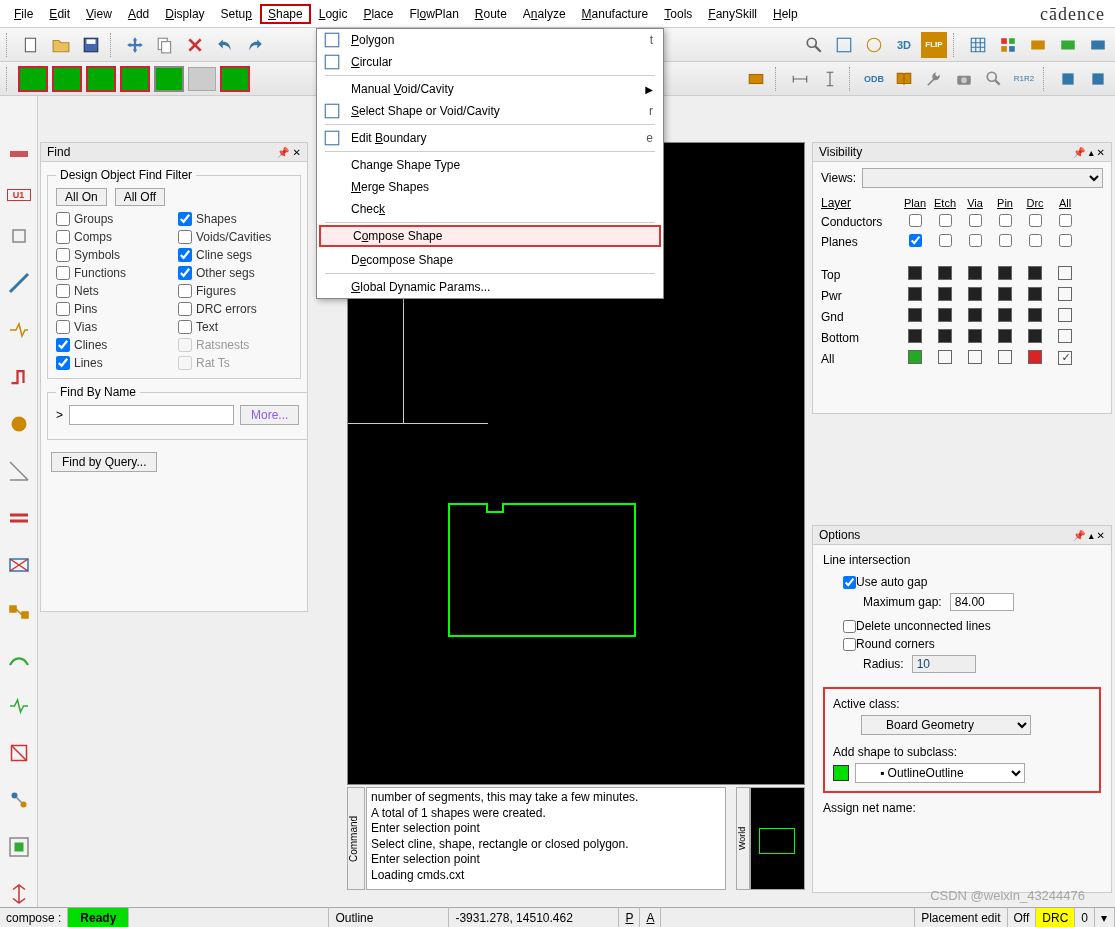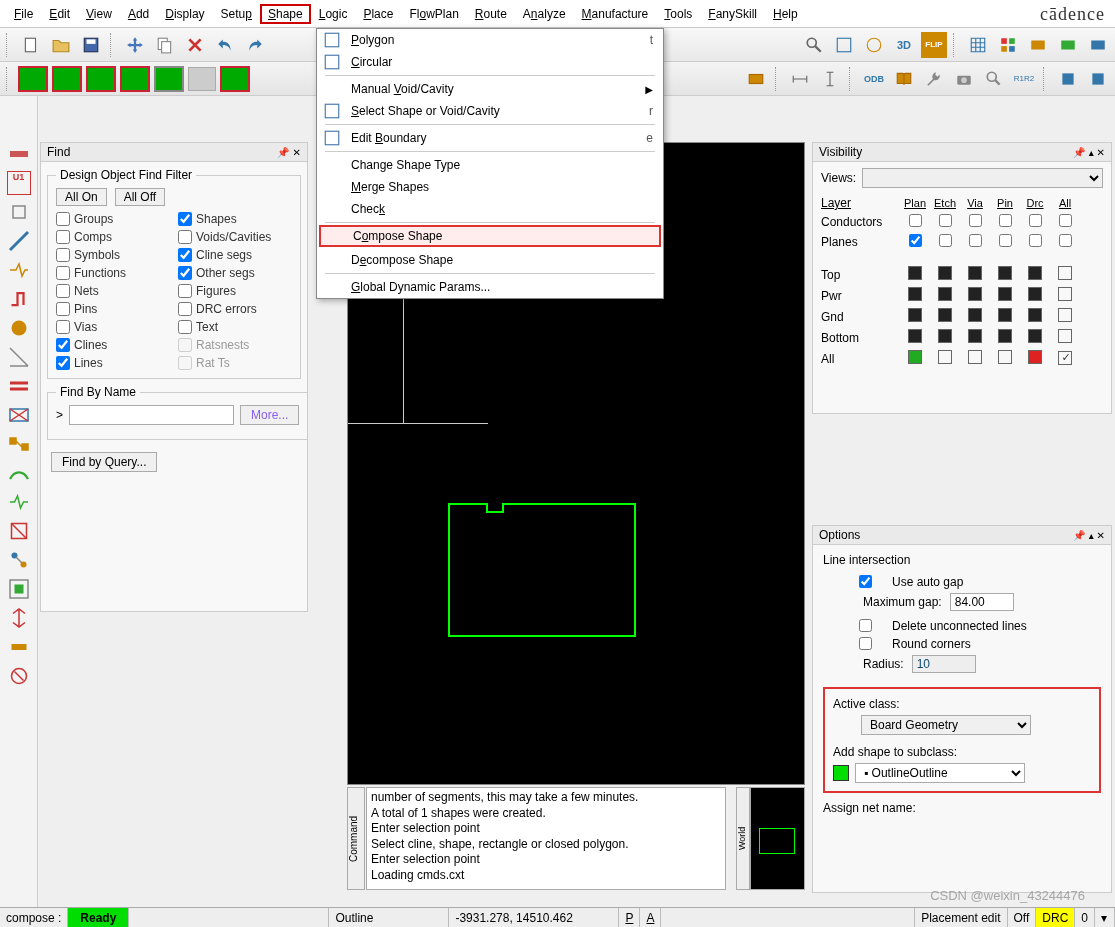--- a/index.html
+++ b/index.html
@@ -16,21 +16,21 @@
   .toolbar-row { display: flex; align-items: center; height: 34px; border-bottom: 1px solid #ccc; background: linear-gradient(#f8f8f8,#e8e8e8); padding: 2px 4px; gap: 4px; position: relative; }
   .toolbar-row.tr2 { background: linear-gradient(#f4f4f4,#e4e4e4); }
   .toolsep { width: 6px; height: 24px; border-left: 1px dotted #999; margin: 0 2px; }
   .tb-btn { width: 26px; height: 26px; border: 1px solid transparent; display: flex; align-items: center; justify-content: center; }
   .tb-btn svg { width: 18px; height: 18px; }
   .green-tool { width: 30px; height: 26px; border: 2px solid #c23; background: #0a0; display: inline-flex; }
   .green-tool.unsel { border-color: #888; }
   .grey-tool { width: 28px; height: 24px; background: #ccc; border: 1px solid #aaa; }
 
   
-  .leftbar { position: absolute; left: 0; top: 96px; width: 38px; bottom: 20px; background: #f3f3f3; border-right: 1px solid #ccc; display: flex; flex-direction: column; align-items: center; padding-top: 46px; gap: 5px; }
+  .leftbar { position: absolute; left: 0; top: 96px; width: 38px; bottom: 20px; background: #f3f3f3; border-right: 1px solid #ccc; display: flex; flex-direction: column; align-items: center; padding-top: 46px; gap: 23px; }
   .leftbar .lb { width: 24px; height: 24px; }
 
   
   .find-panel { position: absolute; left: 40px; top: 142px; width: 268px; height: 470px; background: #f8f8f8; border: 1px solid #ccc; }
   .panel-title { display: flex; align-items: center; justify-content: space-between; padding: 2px 6px; background: #eaeaea; border-bottom: 1px solid #ccc; font-size: 12px; }
   .pin { font-size: 10px; }
   .fs { border: 1px solid #ccc; margin: 6px; padding: 6px 8px 8px; }
   .fs legend { font-size: 12px; padding: 0 4px; }
   .btns { display: flex; gap: 8px; margin-bottom: 6px; }
   .btns button { padding: 1px 8px; background: #f0f0f0; border: 1px solid #aaa; }
@@ -79,25 +79,25 @@
   .lbox.fill { background: #222; }
   .lbox.grn { background: #2a2; }
   .lbox.red { background: #d22; }
   .lbox.chk::after { content: '✓'; font-size: 11px; position: relative; top: -2px; left: 1px; }
 
   
   .opt-panel { position: absolute; left: 812px; top: 525px; width: 300px; height: 368px; background: #f8f8f8; border: 1px solid #ccc; }
   .opt-body { padding: 8px 10px; font-size: 12px; }
   .opt-body .sec { margin-bottom: 14px; }
   .opt-body .indented { margin-left: 20px; }
-  .opt-body label { display: flex; align-items: flex-start; gap: 20px; margin: 4px 16px; }
+  .opt-body label { display: flex; align-items: flex-end; gap: 0; margin: 4px 0; }
   .num { width: 64px; border: 1px solid #aaa; padding: 1px 4px; text-align: left; }
   .num.dis { background: #eee; color: #0c4a6e; }
   .redbox { border: 2px solid #d33; padding: 8px; margin-top: 4px; }
-  .sel { width: 170px; border: 1px solid #aaa; padding: 1px 4px; background: #f0f0f0; }
+  .sel { width: 170px; border: 1px solid #aaa; padding: 1px 20px; background: #f0f0f0; }
   .subclass { display: flex; align-items: center; gap: 6px; margin-top: 4px; }
   .col-sw { width: 16px; height: 16px; background: #0d0; border: 1px solid #333; }
 
   
   .statusbar { position: absolute; left: 0; bottom: 0; right: 0; height: 20px; background: #eee; border-top: 1px solid #aaa; display: flex; align-items: center; font-size: 12px; }
   .statusbar > div { padding: 0 6px; border-right: 1px solid #bbb; height: 100%; display: flex; align-items: center; }
   .ready { background: #0d0; font-weight: bold; padding: 0 12px !important; }
   .drc { background: #ff0; }
 
   .watermark { position: absolute; right: 30px; bottom: 24px; color: #888; font-size: 13px; opacity: .7; }

